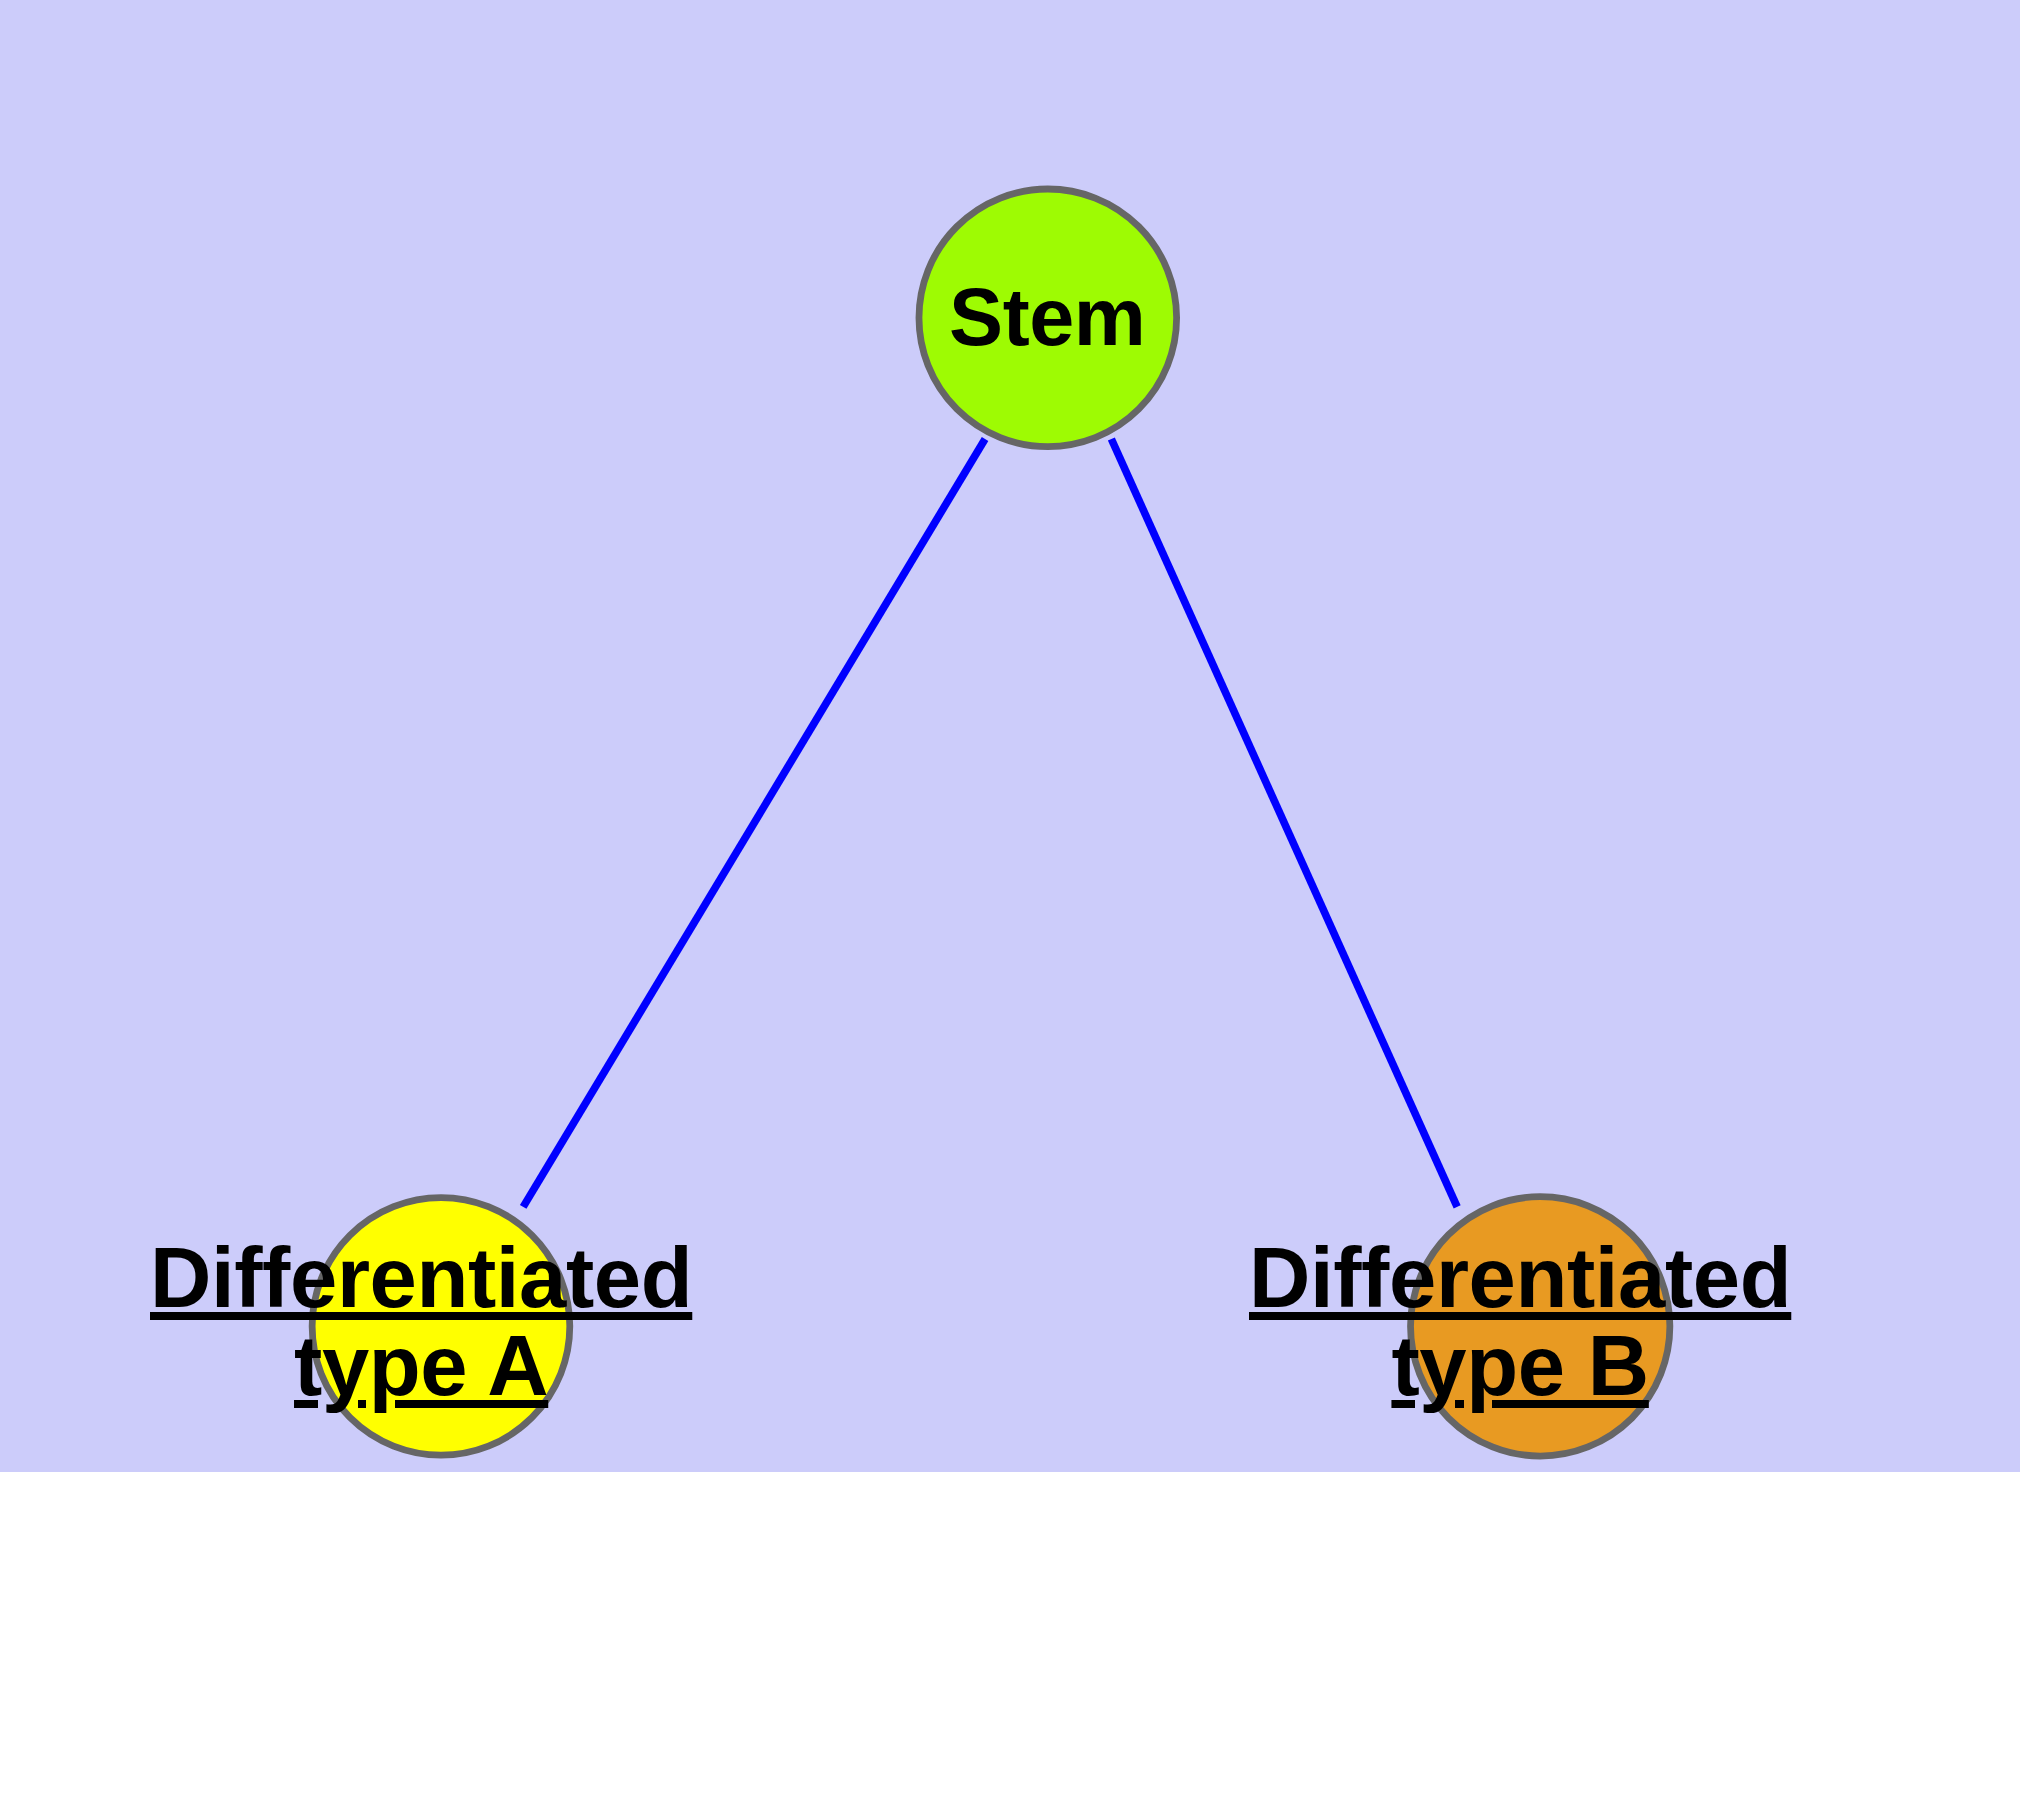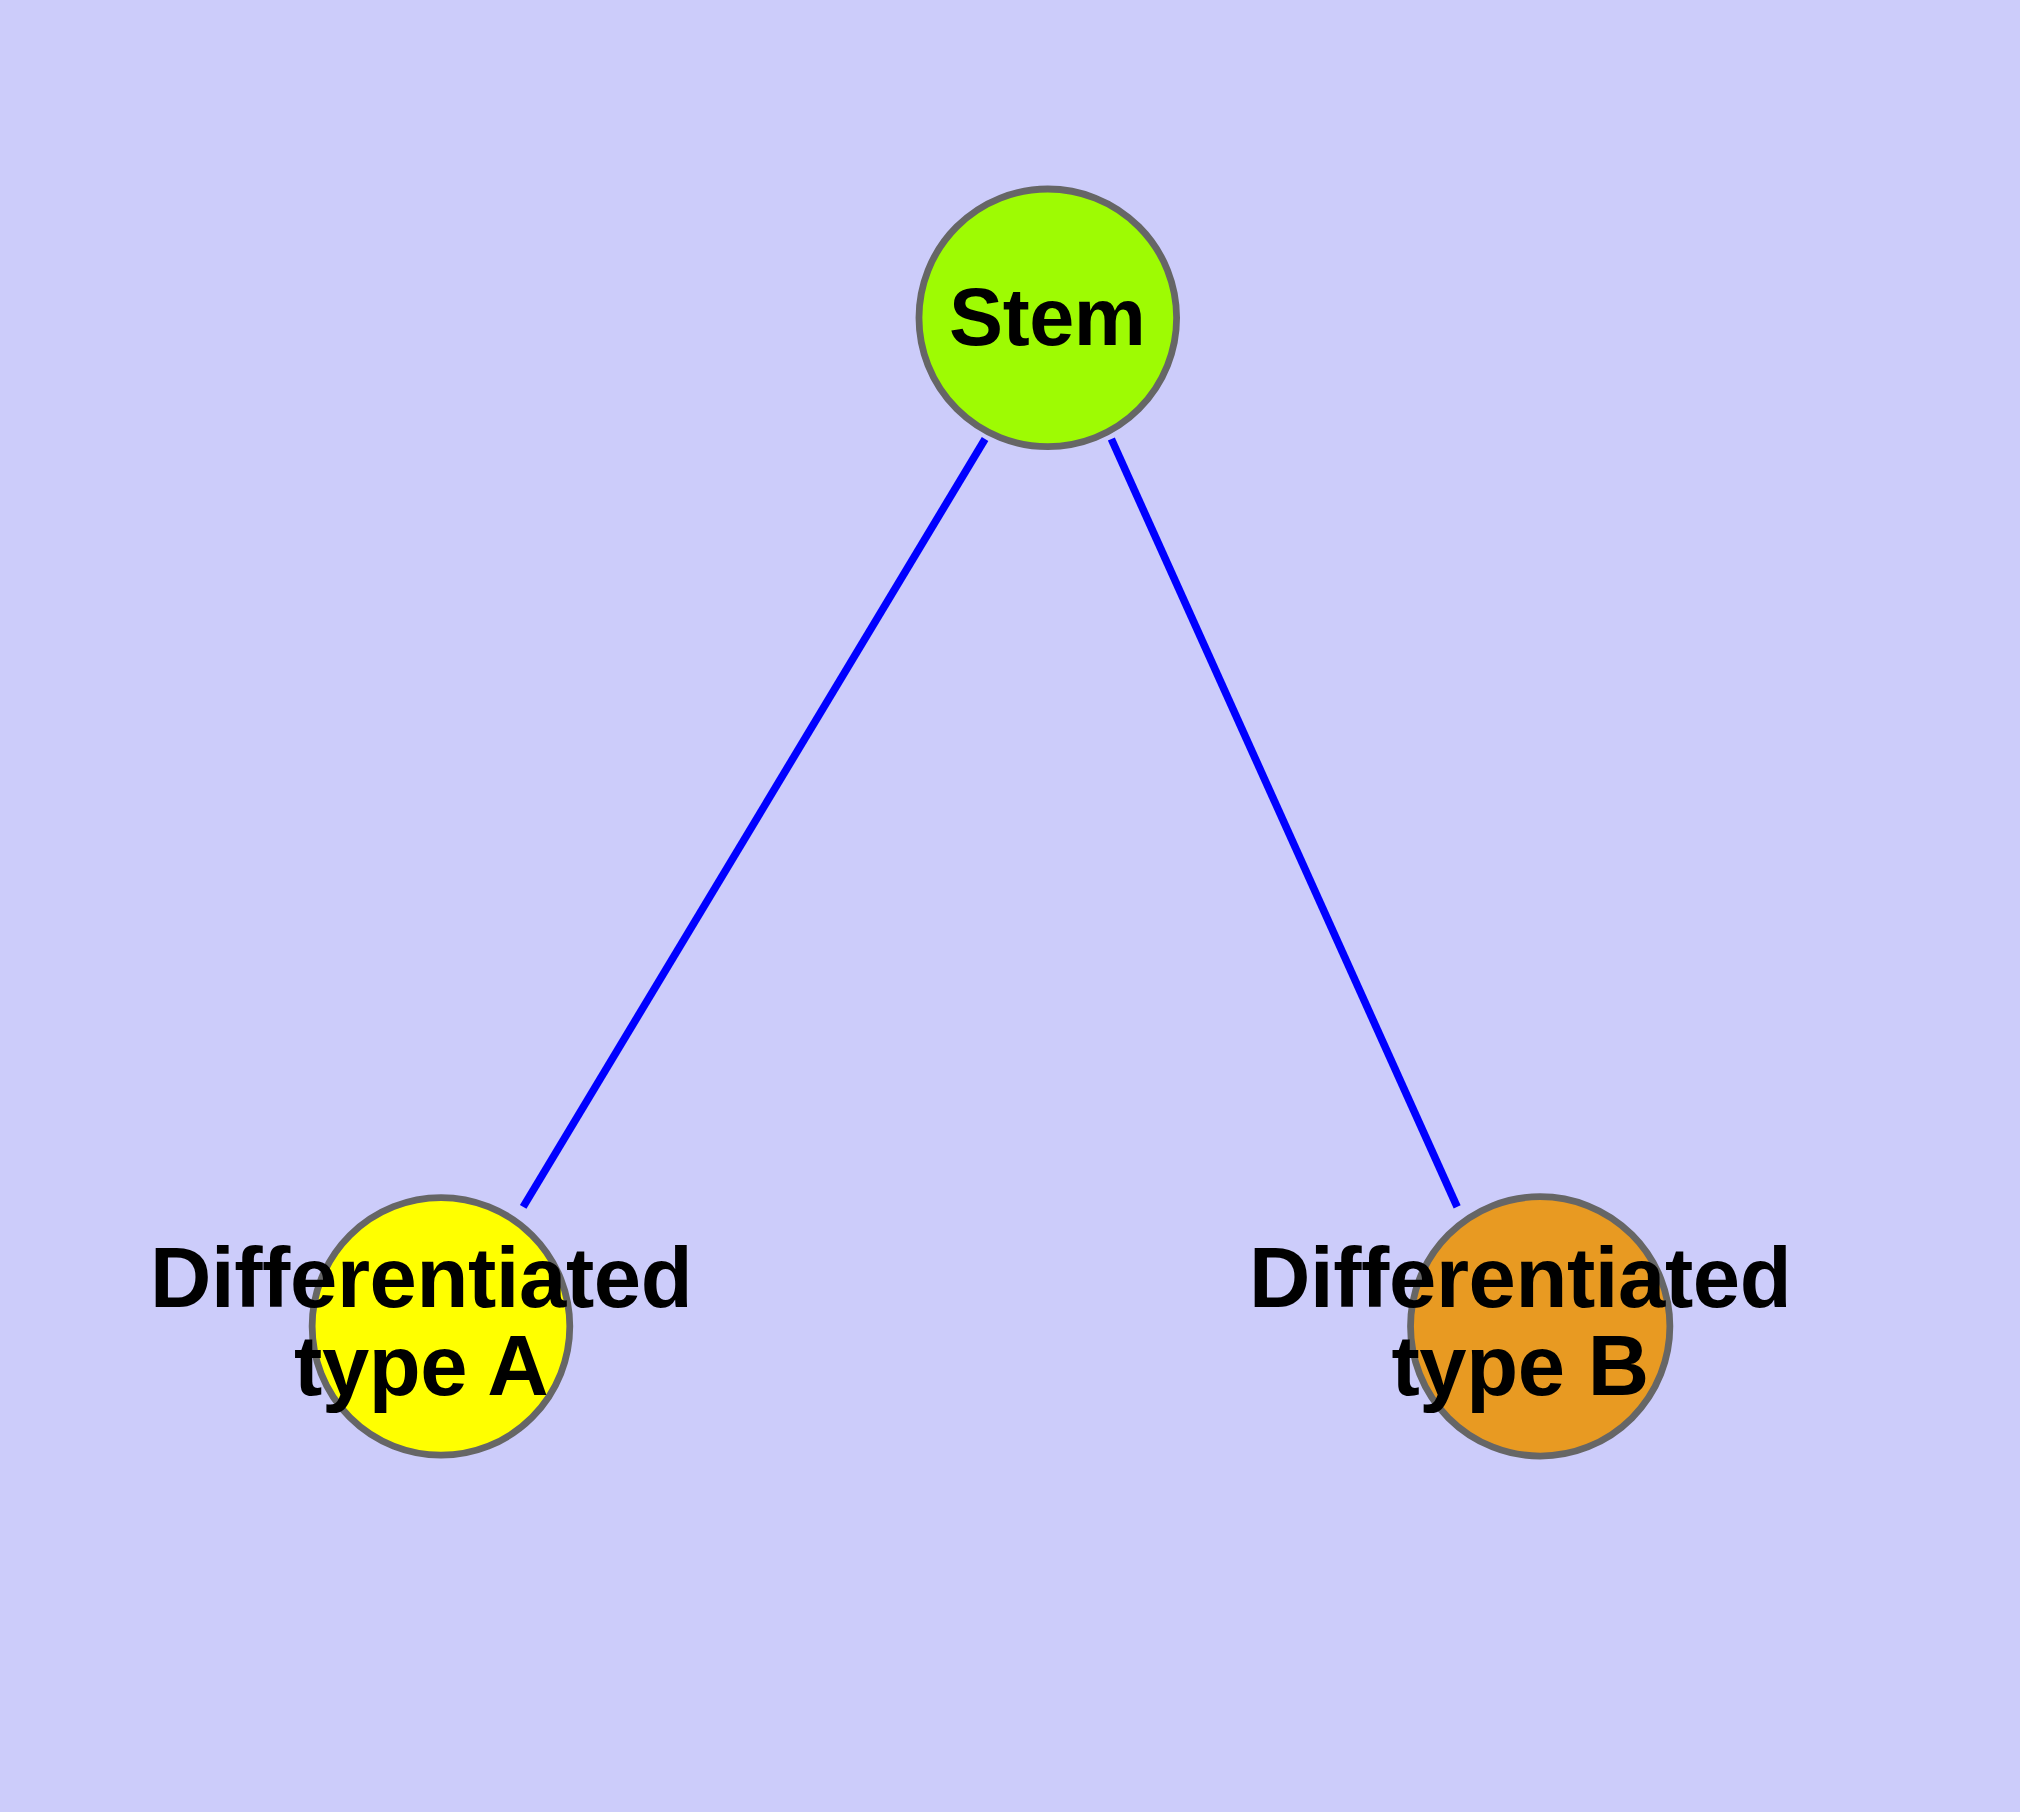--- a/index.html
+++ b/index.html
@@ -35,26 +35,27 @@
     line-height: 1.04;
     white-space: pre;
     pointer-events: none;
     letter-spacing: -0.4px;
   }
   .label-stem {
     font-size: 81px;
   }
   .label-leaf {
     font-size: 85px;
+    text-decoration: underline;
   }
 </style>
 </head>
 <body>
 
-<div id="canvas" style="width: 2021px; height: 1812px;">
+<div id="canvas" style="width: 2021px; height: 1472px;">
 
   <div id="bg-layer" style="background: rgb(204, 204, 250);"></div>
 
   <svg id="graph-svg" viewBox="0 0 2384 2138" xmlns="http://www.w3.org/2000/svg">
     <g id="edges-group">
         <line x1="1162" y1="518" x2="617" y2="1424" stroke="#0000ff" stroke-width="9" stroke-linecap="butt"></line>
         <line x1="1311" y1="518" x2="1719" y2="1424" stroke="#0000ff" stroke-width="9" stroke-linecap="butt"></line>
       </g>
     <g id="nodes-group">
         <circle cx="1236" cy="375" r="152" fill="#9efb03" stroke="#666666" stroke-width="8"></circle>

